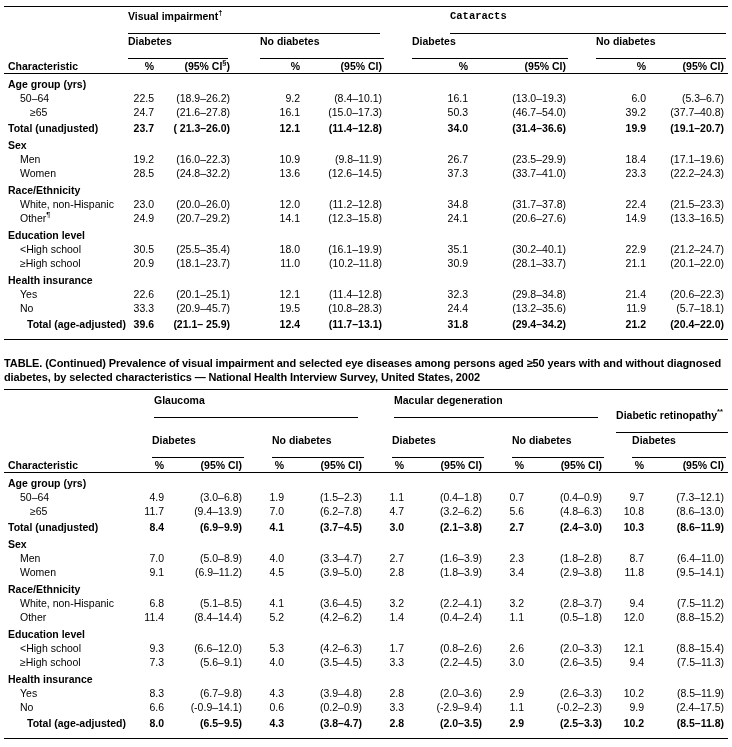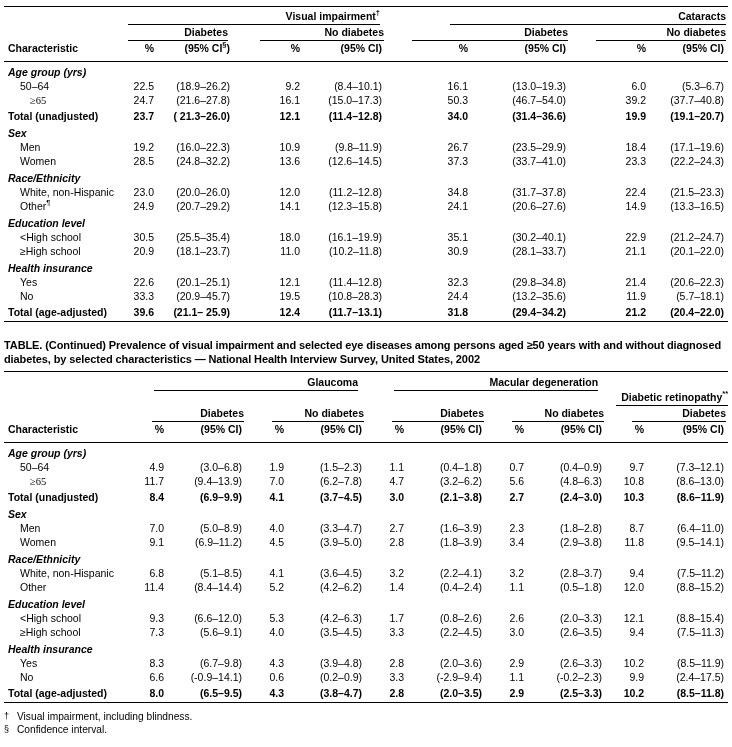--- a/index.html
+++ b/index.html
@@ -5,37 +5,37 @@
   html,body{margin:0;padding:0;background:#ffffff;color:#000;}
   body{font-family:"Liberation Sans",sans-serif;width:732px;height:747px;overflow:hidden;}
   .page{box-sizing:border-box;width:732px;padding:6px 4px 0 4px;}
   .tbl-title{font-size:11px;font-weight:bold;line-height:13.5px;margin:0 0 5px 0;letter-spacing:-0.1px;}
   .tbl-title .cont{}
   sup{font-size:7.5px;line-height:0;position:relative;top:-0.5px;vertical-align:super;}
   table{border-collapse:collapse;table-layout:fixed;width:724px;font-size:10.5px;}
   th,td{padding:0;margin:0;line-height:13px;vertical-align:bottom;overflow:hidden;white-space:nowrap;}
   thead th{font-weight:bold;}
   thead tr.r1 th{border-top:1.2px solid #000;padding-top:3px;}
-  .grpline,.subline{border-bottom:1px solid #000;padding-bottom:1px;text-align:right;}
+  .grpline,.subline{border-bottom:1px solid #000;padding-bottom:10px;text-align:left;}
   .grpline{margin:0 8px 15px 28px;}
   .grpline.tight{margin:0 6px 0 2px;}
-  .grpline.wide{margin:0 2px 0 64px;}
+  .grpline.wide{margin:0 2px 0 64px;font-family:Liberation Mono, monospace;}
   .grpline.dr{margin:16px 0 0 10px;}
   .subline{margin:1px 2px 0 26px;}
   .subline.tight{margin:1px 6px 0 2px;}
-  thead tr.r3 th{border-bottom:1.4px solid #000;padding-bottom:6px;padding-top:1px;}
+  thead tr.r3 th{border-bottom:1.4px solid #000;padding-bottom:0;padding-top:1px;}
   th.charhead{text-align:left;padding-left:4px;}
   th.pct,td.pct{text-align:right;padding-right:8px;}
   th.ci,td.ci{text-align:right;padding-right:4px;}
-  tr.section td{font-weight:bold;padding-top:4px;padding-left:4px;font-style:italic;}
+  tr.section td{font-weight:bold;padding-top:4px;padding-left:4px;}
   td.lbl{text-align:left;padding-left:16px;}
-  td.lbl.ind2{padding-left:26px;font-family:Liberation Serif, serif;}
+  td.lbl.ind2{padding-left:26px;}
   tr.total td{font-weight:bold;padding-top:3px;}
   tr.total td.lbl{padding-left:4px;}
-  tbody tr.end td{border-bottom:1.5px solid #000;padding-bottom:2px;}
+  tbody tr.end td{border-bottom:1.5px solid #000;padding-bottom:8px;text-align:right;}
   tbody td{padding-top:1px;}
   .tbl-sec{margin:0;}
   .tbl-sec + .tbl-sec{margin-top:17px;}
   .footnotes{margin-top:8px;font-size:10.2px;line-height:12.5px;width:724px;}
   .fn{padding-left:15px;text-indent:-15px;text-align:justify;}
   .fn .mk{display:inline-block;text-indent:0;min-width:11px;font-size:9px;position:relative;top:-1px;padding-right:2px;}
 </style>
 </head>
 <body>
 

